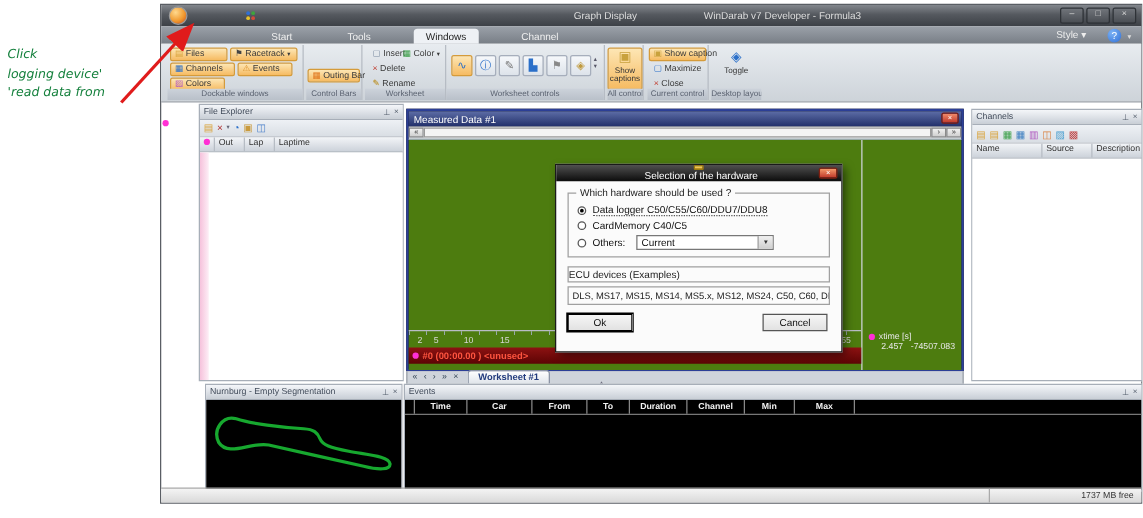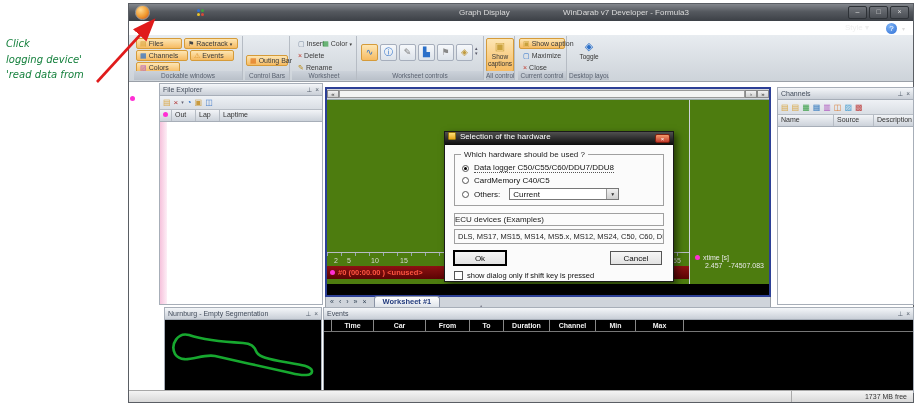--- a/index.html
+++ b/index.html
@@ -103,22 +103,22 @@
   .collapse{position:absolute;left:350px;top:299px;font-size:6px;color:#667;}
 
   
   .evhead{display:flex;font-size:7px;font-weight:bold;color:#f0f0f0;background:#000;flex:none;height:11px;border-bottom:1px solid #777;}
   .evhead > div{border-right:1px solid #888;text-align:center;padding-top:2px;box-sizing:border-box;white-space:nowrap;overflow:hidden;}
   .evbody{flex:1;background:#000;}
 
   
   #dlg{position:absolute;left:444px;top:131px;width:230px;height:151px;background:#fbfbfb;
        border:1px solid #1a1a1a;box-shadow:3px 3px 7px rgba(0,0,0,.55);box-sizing:border-box;z-index:10;}
-  .dtitle{height:13px;background:linear-gradient(#505050,#0c0c0c);display:flex;
-          padding:0 3px;position:relative;}
+  .dtitle{height:13px;background:linear-gradient(#505050,#0c0c0c);display:flex;align-items:center;
+          padding:0 3px;position:relative;flex-direction:column;}
   .dtitle .dic{width:8px;height:8px;border-radius:1px;background:linear-gradient(#ffe27a,#e8a81c);border:1px solid #9a7a10;box-sizing:border-box;}
   .dtitle b{color:#fff;font-size:8px;font-weight:normal;margin-left:4px;}
   .dclose{position:absolute;right:3px;top:2px;width:15px;height:9px;border-radius:2px;
           background:linear-gradient(#f59a6a,#c0392b);border:1px solid #801f10;color:#fff;font-size:6px;
           line-height:8px;text-align:center;box-sizing:border-box;}
   .dbody{padding:4px 9px 0;}
   .gbox{position:relative;border:1px solid #a0a0a0;padding:8px 7px 5px;margin-top:5px;}
   .gbox .leg{position:absolute;top:-5px;left:6px;background:#fbfbfb;padding:0 3px;font-size:8px;color:#222;}
   .rrow{display:flex;align-items:center;gap:5px;margin-bottom:3px;font-size:8px;color:#111;}
   .radio{width:7px;height:7px;border:1px solid #555;border-radius:50%;background:#fff;flex:none;position:relative;box-sizing:border-box;}
@@ -181,20 +181,26 @@
       </div>
       <span class="titleL">Graph Display</span>
       <span class="titleR">WinDarab v7 Developer - Formula3</span>
       <div class="winctl">
         <span>–</span>
         <span>□</span>
         <span>×</span>
       </div>
     </div>
 
+    <div class="tabrow">
+      <span class="rtab">Start</span>
+      <span class="rtab">Tools</span>
+      <span class="rtab active">Windows</span>
+      <span class="rtab">Channel</span>
+    </div>
     <span class="styler"><span>Style</span> <span>▾</span></span>
     <span class="helpc">?</span>
     <span class="helpdd">▾</span>
 
     <div class="ribbon">
 
       <div class="rgroup" style="left:5px;width:108px;">
         <div style="display:flex;flex-wrap:wrap;gap:1px 2px;padding:2px 2px 0;">
           <span class="sbtn" style="width:46px">
               <span class="ic" style="color:#d9a43c">▤</span>
@@ -352,20 +358,24 @@
       </div>
       <div class="colhead">
         <div style="width:56px;">Name</div>
         <div style="width:40px;">Source</div>
         <div style="flex:1;border-right:none;">Description</div>
       </div>
       <div style="flex:1;background:#fff;"></div>
     </div>
 
     <div id="mwin">
+      <div class="mtitle">
+        <span>Measured Data #1</span>
+        <span class="mclose">×</span>
+      </div>
       <div class="mscroll">
         <span class="sb">«</span>
         <span class="track"></span>
         <span class="sb">›</span>
         <span class="sb">»</span>
       </div>
       <div class="mclient">
         <div class="vline"></div>
         <div class="axis">
           <span class="tick" style="left:7px">2</span>
@@ -470,20 +480,16 @@
             <i>▼</i>
           </span>
         </div>
       </div>
       <div class="lblbox">ECU devices (Examples)</div>
       <div class="ecubox">DLS, MS17, MS15, MS14, MS5.x, MS12, MS24, C50, C60, DDU7, D</div>
       <div class="btnrow">
         <span class="dbtn def">Ok</span>
         <span class="dbtn">Cancel</span>
       </div>
-      <div class="ckrow">
-        <span class="ckbox"></span>
-        <span>show dialog only if shift key is pressed</span>
-      </div>
     </div>
   </div>
 
 </div>
 
 </body></html>

